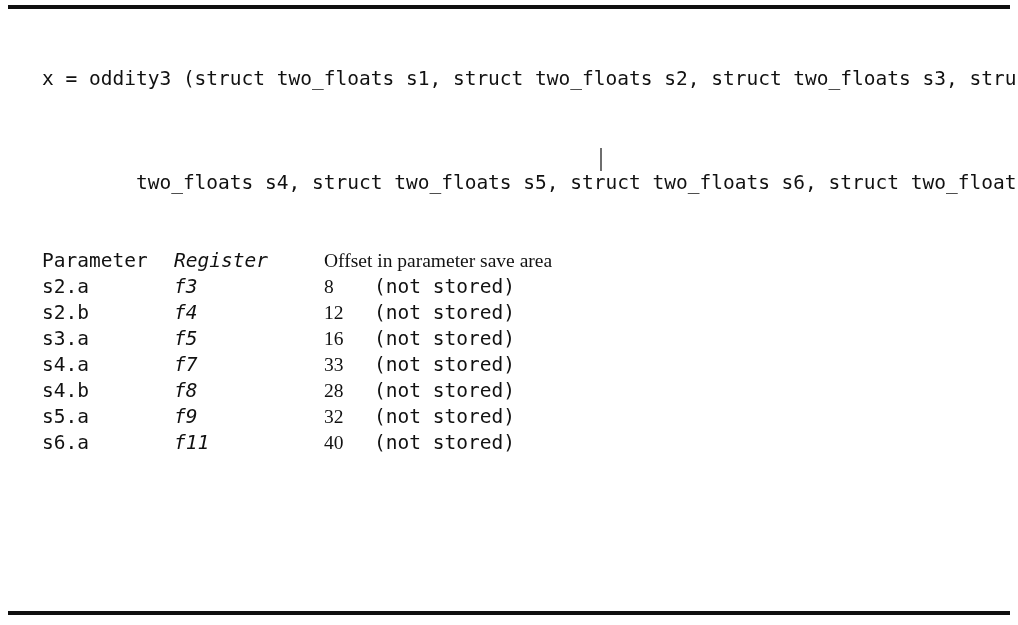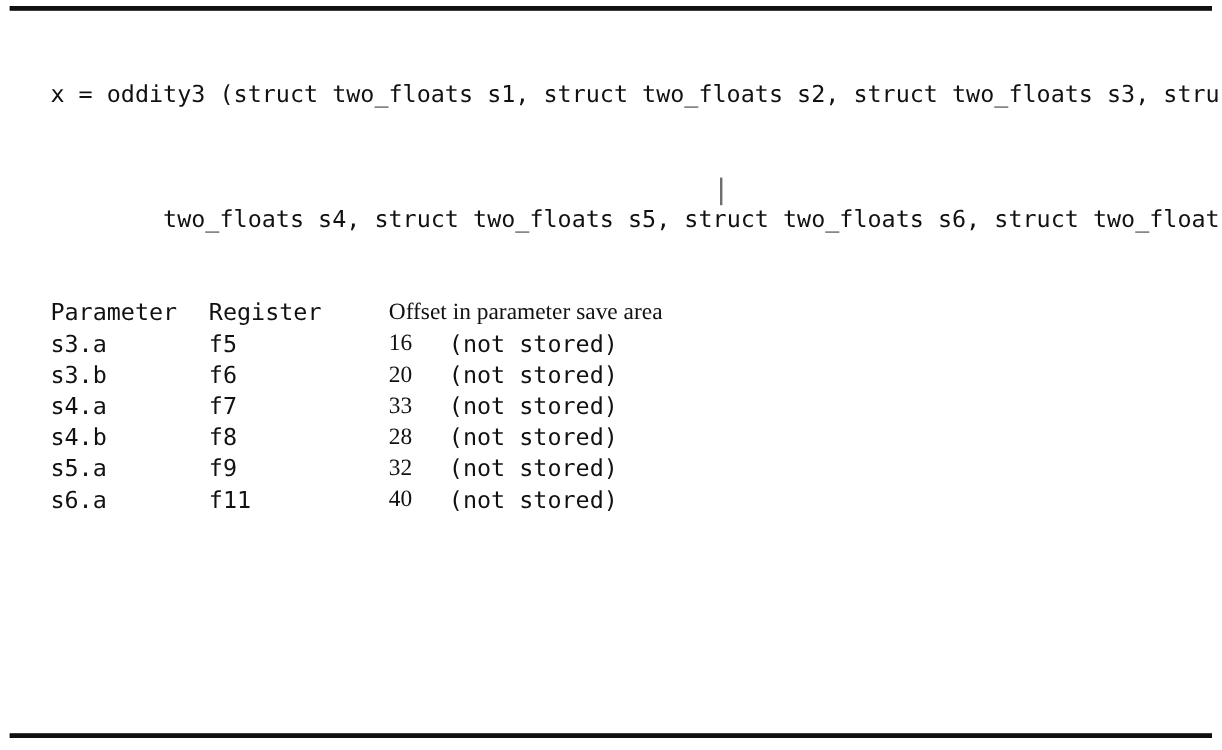--- a/index.html
+++ b/index.html
@@ -79,21 +79,21 @@
   .save-area-table th {
     padding: 0;
     margin: 4px;
     height: 26px;
     font-weight: normal;
     white-space: pre;
     vertical-align: top;
     text-align: left;
   }
   .col-param  { width: 132px; }
-  .col-reg    { width: 116px; text-align: right; padding-right: 34px !important; }
+  .col-reg    { width: 116px; text-align: right; padding-right: 34px !important; font-style: italic; }
   .col-offset { width: 40px;  text-align: right; font-family: Liberation Serif, serif; }
   .col-note   { padding-left: 10px !important; }
 
   thead .col-reg {
     text-align: left;
     padding-right: 0 !important;
   }
   thead .col-offset {
     text-align: left;
     white-space: pre;
@@ -121,29 +121,35 @@
     <table class="save-area-table">
       <thead>
         <tr>
           <th class="col-param">Parameter</th>
           <th class="col-reg">Register</th>
           <th class="col-offset" colspan="2">Offset in parameter save area</th>
         </tr>
       </thead>
       <tbody id="table-body">
           <tr>
+            <td class="col-param">s2.a</td>
+            <td class="col-reg">f3</td>
+            <td class="col-offset">8</td>
+            <td class="col-note">(not stored)</td>
+          </tr>
+          <tr>
+            <td class="col-param">s2.b</td>
+            <td class="col-reg">f4</td>
+            <td class="col-offset">12</td>
+            <td class="col-note">(not stored)</td>
+          </tr>
+          <tr>
             <td class="col-param">s3.a</td>
             <td class="col-reg">f5</td>
             <td class="col-offset">16</td>
-            <td class="col-note">(not stored)</td>
-          </tr>
-          <tr>
-            <td class="col-param">s3.b</td>
-            <td class="col-reg">f6</td>
-            <td class="col-offset">20</td>
             <td class="col-note">(not stored)</td>
           </tr>
           <tr>
             <td class="col-param">s4.a</td>
             <td class="col-reg">f7</td>
             <td class="col-offset">33</td>
             <td class="col-note">(not stored)</td>
           </tr>
           <tr>
             <td class="col-param">s4.b</td>

